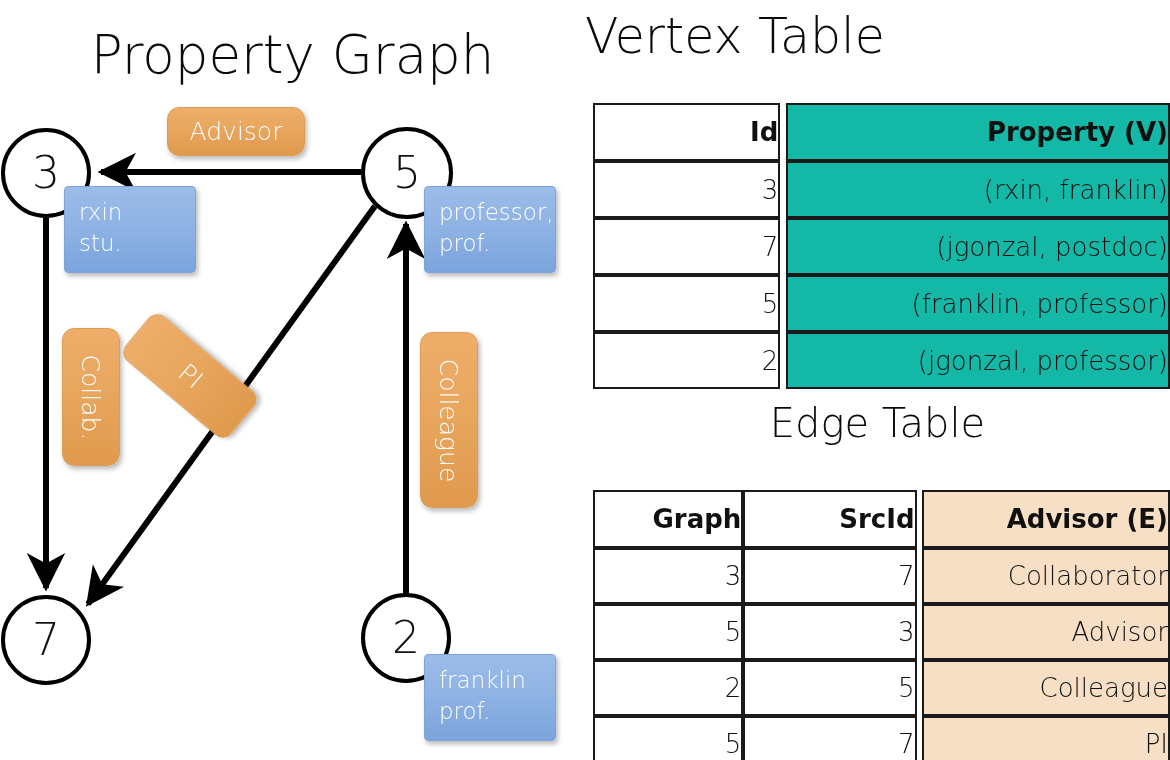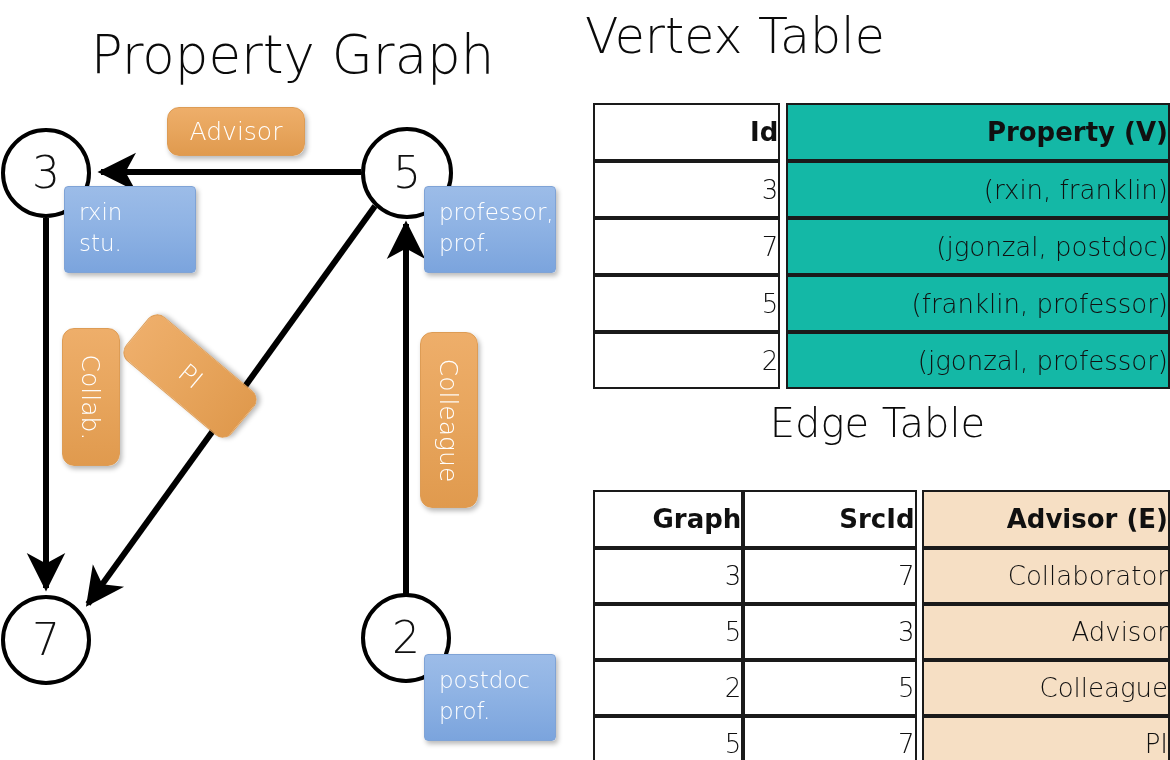--- a/index.html
+++ b/index.html
@@ -174,21 +174,21 @@
 
   <div class="vertex-node" style="left:1px; top:128px; width:90px; height:90px;">3</div>
   <div class="vertex-node" style="left:361px; top:127px; width:92px; height:92px;">5</div>
   <div class="vertex-node" style="left:1px; top:595px; width:90px; height:90px;">7</div>
   <div class="vertex-node" style="left:361px; top:593px; width:90px; height:90px;">2</div>
 
   <div class="prop-box" style="left:64px; top:186px; width:132px; height:87px;">rxin
 stu.</div>
   <div class="prop-box" style="left:424px; top:186px; width:132px; height:87px;">professor,
 prof.</div>
-  <div class="prop-box" style="left:424px; top:654px; width:132px; height:87px;">postdoc
+  <div class="prop-box" style="left:424px; top:654px; width:132px; height:87px;">franklin
 prof.</div>
 
   <div class="edge-label-box" style="left:167px; top:107px; width:138px; height:49px;">
     <span>Advisor</span>
   </div>
 
   <div class="edge-label-box" style="left:62px; top:328px; width:58px; height:138px;">
     <span class="rot">Collab.</span>
   </div>
 

